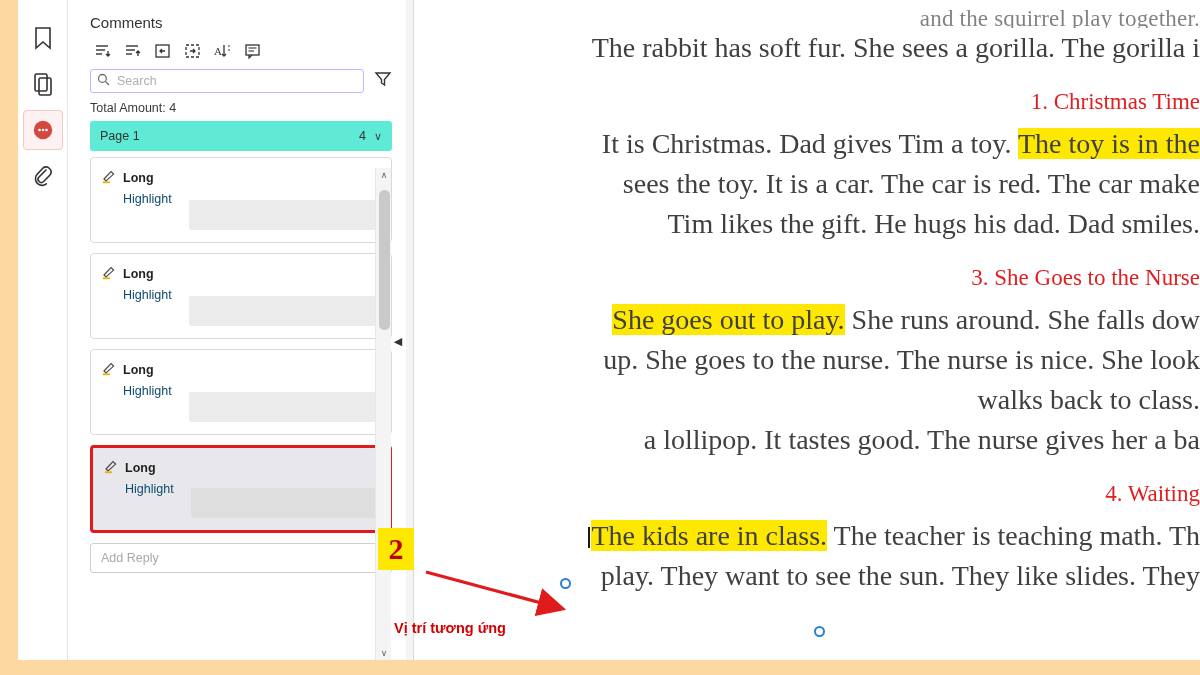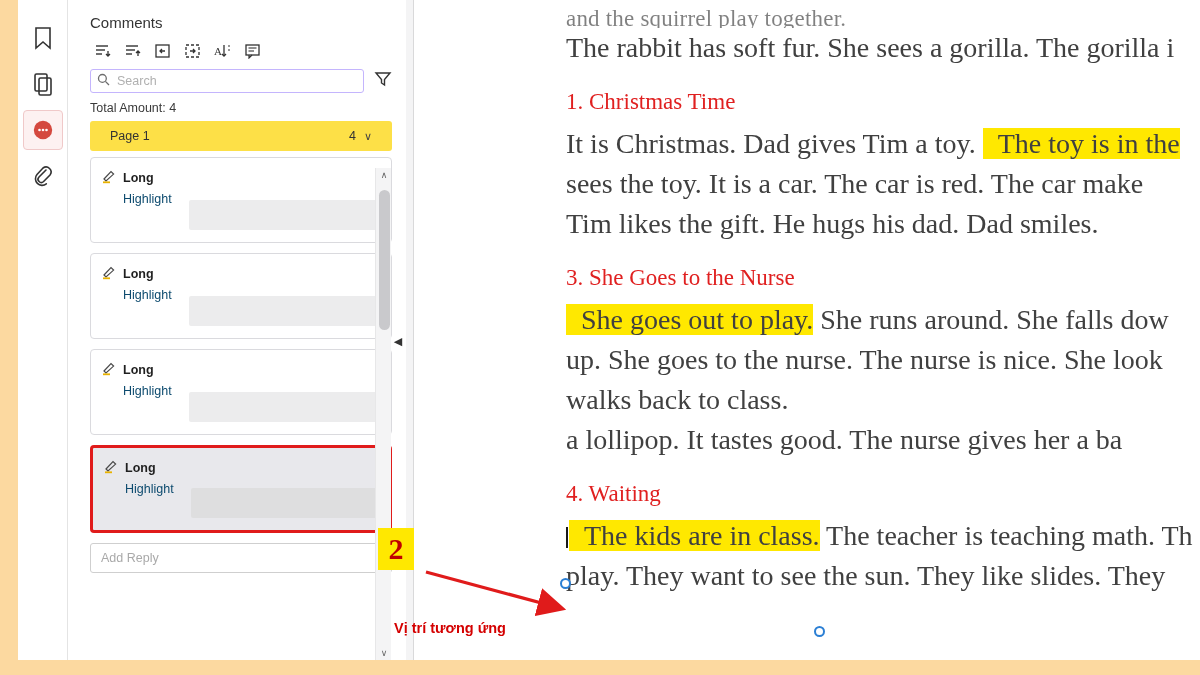--- a/index.html
+++ b/index.html
@@ -56,22 +56,22 @@
   .search-box input {
     border:0; outline:0; font-size:12.5px; color:#333; width:100%;
     font-family:"Liberation Sans", sans-serif; background:transparent;
   }
   .search-box input::placeholder { color:#b0b0b0; }
   .total {
     font-size:12.5px; color:#3a3a3a; padding:8px 0 4px 22px; font-weight:normal;
   }
   .page-group {
     margin:2px 14px 6px 22px; height:30px;
-    background:#fde047; border-radius:3px;
-    display:flex; align-items:center; padding:0 20px;
+    background:#5eead4; border-radius:3px;
+    display:flex; align-items:center; padding:0 10px;
     font-size:12.5px; color:#333;justify-content:flex-end;
   }
   .page-group .cnt { margin-left:auto; margin-right:8px; }
   .cards { margin:0 14px 0 22px; }
   .card {
     height:86px; border:1px solid #dadade; border-radius:4px;
     margin-bottom:10px; background:#fff; position:relative;
     padding:10px 10px 0 10px;
   }
   .card.selected {
@@ -125,35 +125,35 @@
   .panel-divider {
     position:absolute; left:388px; top:0; width:8px; height:660px;
     background:#f4f4f5; border-right:1px solid #d9d9da;
   }
   
   .doc {
     position:absolute; left:396px; top:0; right:0; height:660px;
     background:#ffffff; overflow:hidden;
     font-family:"Liberation Serif", serif;
   }
-  .doc-inner { padding:6px 0 0 152px; }
+  .doc-inner { padding:6px 0 0 152px;text-align:right; }
   .cut-line {
     font-size:23px; color:#1a1a1a; letter-spacing:0.2px;
     white-space:nowrap; overflow:hidden; height:22px;
     opacity:.55;
   }
   .p {
     font-size:28px; line-height:40px; color:#404040;
     white-space:nowrap;
   }
   .h {
     font-size:23px; line-height:40px; color:#e02020;
     margin-top:14px; margin-bottom:2px; white-space:nowrap;
   }
-  .hl { background:#ffe800;padding-left:15px; }
+  .hl { background:#ffe800; }
   .caret {
     display:inline-block; width:2px; height:21px; background:#1a1a1a;
     vertical-align:-3px; margin-right:1px;
   }
   
   .handle {
     position:absolute; width:11px; height:11px; border:2px solid #2b7fd4;
     border-radius:50%; background:#ffffff;
   }
   

